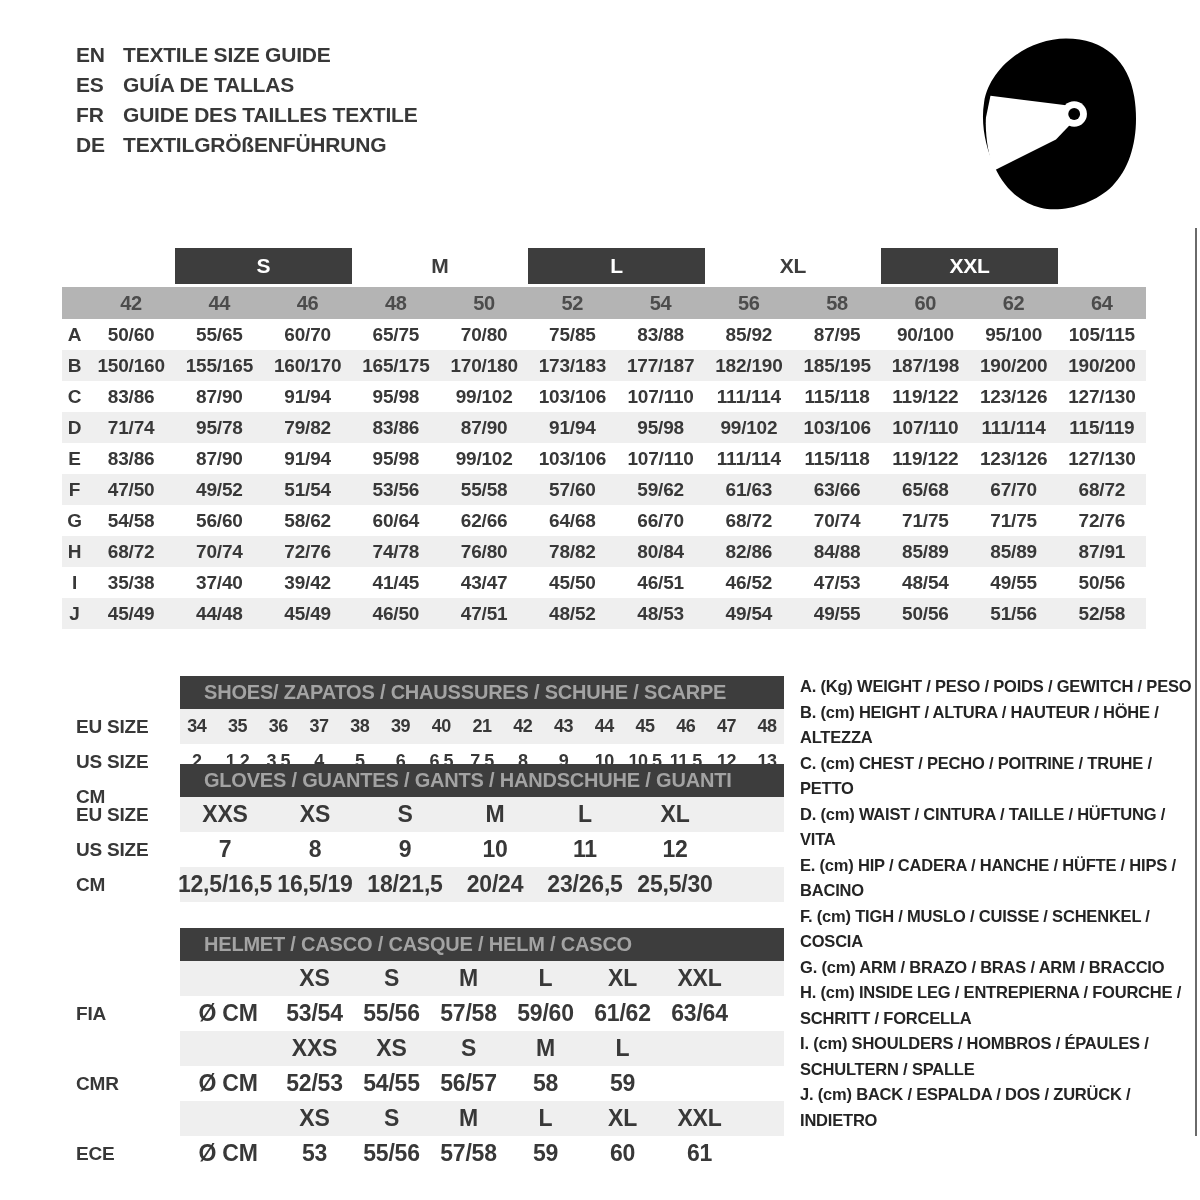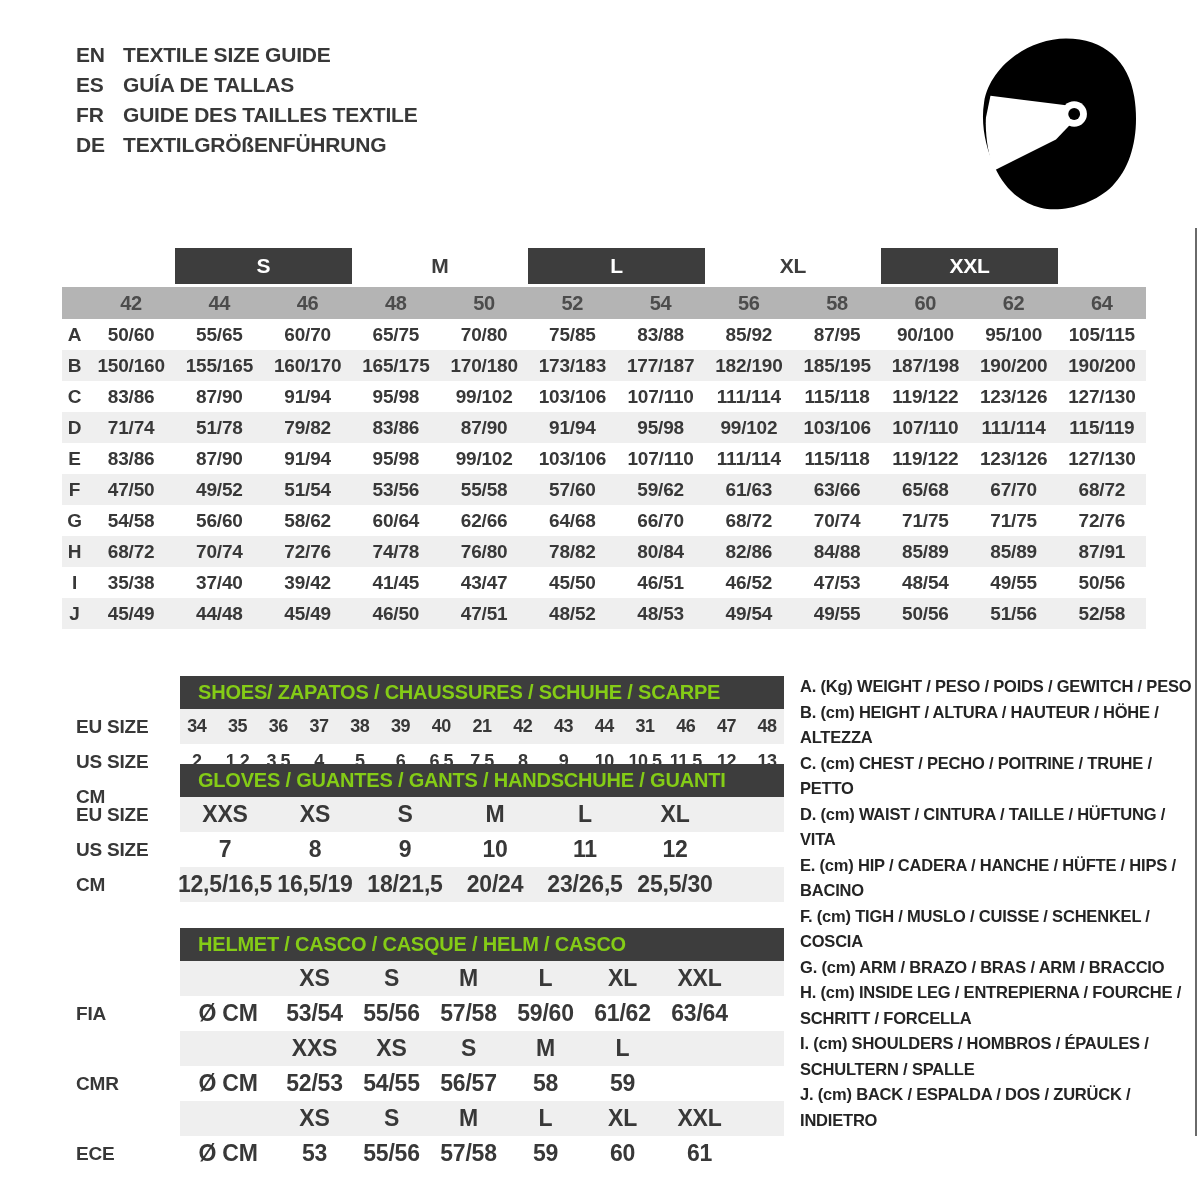--- a/index.html
+++ b/index.html
@@ -23,22 +23,22 @@
   .num-row{display:grid;grid-template-columns:25px repeat(12,1fr);height:32px;background:#b4b4b4;
            color:#4c4c4c;font-size:20px;}
   .data-row{display:grid;grid-template-columns:25px repeat(12,1fr);height:31px;font-size:19px;}
   .data-row.alt{background:#efefef;}
   .cell{display:flex;align-items:center;justify-content:center;white-space:nowrap;}
 
   
   .btable{position:absolute;left:62px;width:722px;}
   #shoes-table{top:676px;} #gloves-table{top:764px;} #helmet-table{top:928px;}
   .hdr{display:grid;grid-template-columns:118px 604px;height:33px;}
-  .hdr .bar{background:#3d3d3d;color:#84cc16;display:flex;align-items:center;
-            font-size:20px;padding-left:18px;box-sizing:border-box;white-space:nowrap;}
+  .hdr .bar{background:#3d3d3d;color:#a3a3a3;display:flex;align-items:center;
+            font-size:20px;padding-left:24px;box-sizing:border-box;white-space:nowrap;}
   .trow{display:grid;grid-template-columns:118px 604px;height:35px;}
   .tlabel{display:flex;align-items:center;padding-left:14px;font-size:19px;box-sizing:border-box;}
   .tcells{display:grid;font-size:23px;}
   .tcells.gray{background:#efefef;}
   .shoes-cells{grid-template-columns:repeat(15,1fr);font-size:18px;letter-spacing:-0.5px;gap:7px;}
   .gloves-cells{grid-template-columns:repeat(6,90px);}
   .helmet-cells{grid-template-columns:96px repeat(6,77px);}
 
   
   .legend{position:absolute;left:800px;top:674px;width:402px;font-size:16.5px;
@@ -157,21 +157,21 @@
         <div class="cell">107/110</div>
         <div class="cell">111/114</div>
         <div class="cell">115/118</div>
         <div class="cell">119/122</div>
         <div class="cell">123/126</div>
         <div class="cell">127/130</div>
       </div>
       <div class="data-row alt">
         <div class="cell">D</div>
         <div class="cell">71/74</div>
-        <div class="cell">51/78</div>
+        <div class="cell">95/78</div>
         <div class="cell">79/82</div>
         <div class="cell">83/86</div>
         <div class="cell">87/90</div>
         <div class="cell">91/94</div>
         <div class="cell">95/98</div>
         <div class="cell">99/102</div>
         <div class="cell">103/106</div>
         <div class="cell">107/110</div>
         <div class="cell">111/114</div>
         <div class="cell">115/119</div>
@@ -280,21 +280,21 @@
           <div class="cell">35</div>
           <div class="cell">36</div>
           <div class="cell">37</div>
           <div class="cell">38</div>
           <div class="cell">39</div>
           <div class="cell">40</div>
           <div class="cell">21</div>
           <div class="cell">42</div>
           <div class="cell">43</div>
           <div class="cell">44</div>
-          <div class="cell">31</div>
+          <div class="cell">45</div>
           <div class="cell">46</div>
           <div class="cell">47</div>
           <div class="cell">48</div>
         </div>
       </div>
       <div class="trow">
         <div class="tlabel">US SIZE</div>
         <div class="tcells shoes-cells">
           <div class="cell">2</div>
           <div class="cell">1,2</div>

